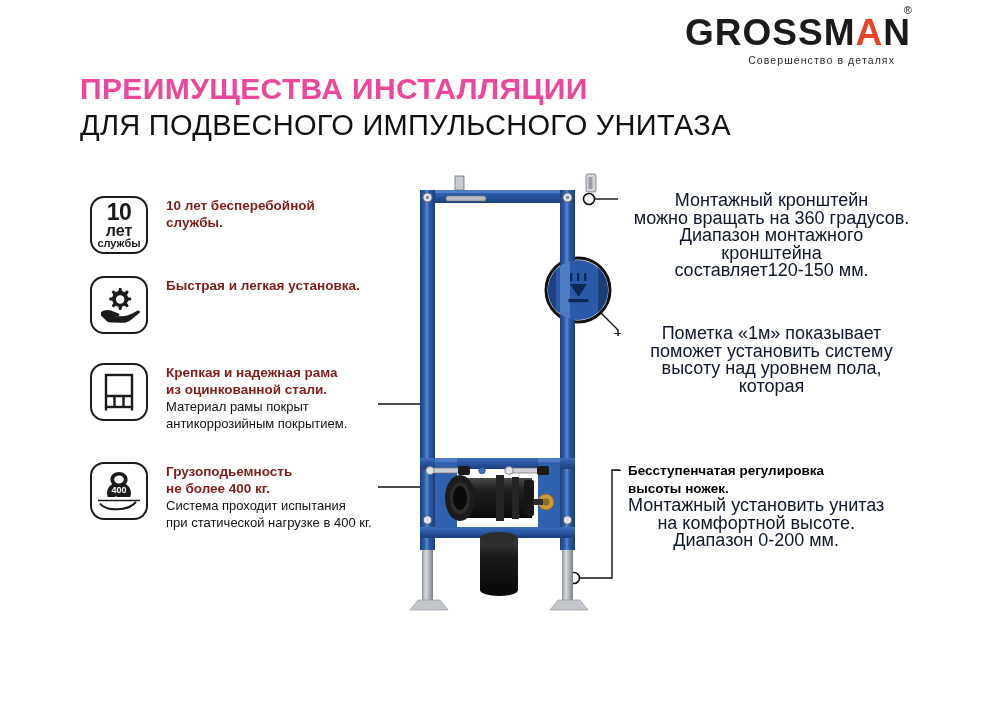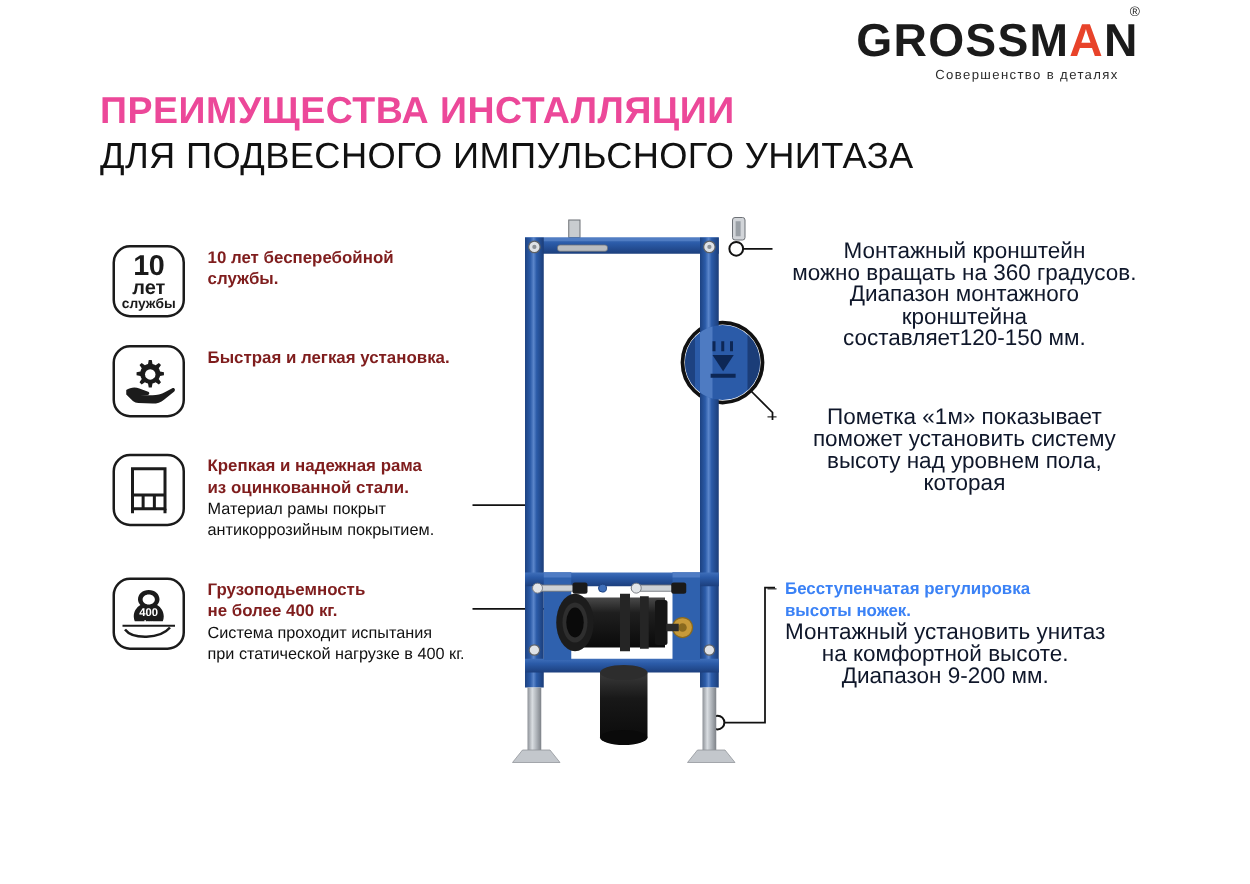--- a/index.html
+++ b/index.html
@@ -66,21 +66,21 @@
 
   
   .ic-frame{width:34px;height:40px;position:relative;}
 
   
   .ic-weight{width:46px;height:44px;position:relative;}
 
   
   .anno{position:absolute;}
   .anno .dash{position:absolute;left:-14px;top:0px;font-size:13px;color:#111;}
-  .anno .bold{font-weight:bold;font-size:13.5px;line-height:17.5px;color:#3b82f6;}
+  .anno .bold{font-weight:bold;font-size:13.5px;line-height:17.5px;color:#000000;}
   .anno .norm{font-weight:normal;font-size:18px;line-height:17.5px;color:#0f172a;text-align:center;}
 
   
   .svg-layer{position:absolute;left:0;top:0;width:1000px;height:707px;pointer-events:none;}
 
   
   .product{position:absolute;left:400px;top:172px;width:230px;height:450px;}
 </style>
 </head>
 <body>
@@ -327,16 +327,16 @@
     <div class="norm">поможет установить систему</div>
     <div class="norm">высоту над уровнем пола, которая</div>
   </div>
 
   <div class="anno" style="left:628px;top:462px;">
     <div class="dash">–</div>
     <div class="bold">Бесступенчатая регулировка</div>
     <div class="bold">высоты ножек.</div>
     <div class="norm">Монтажный установить унитаз</div>
     <div class="norm">на комфортной высоте.</div>
-    <div class="norm">Диапазон 9-200 мм.</div>
+    <div class="norm">Диапазон 0-200 мм.</div>
   </div>
 
 </div>
 
 </body></html>

